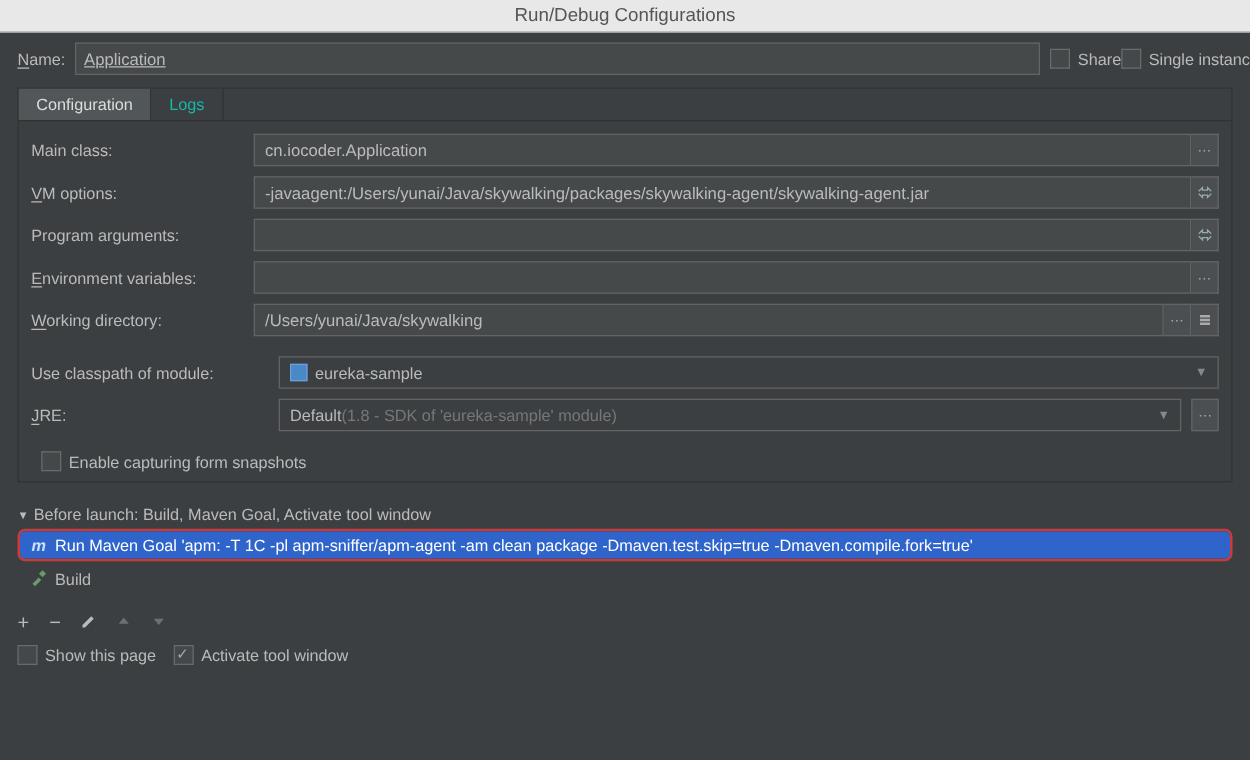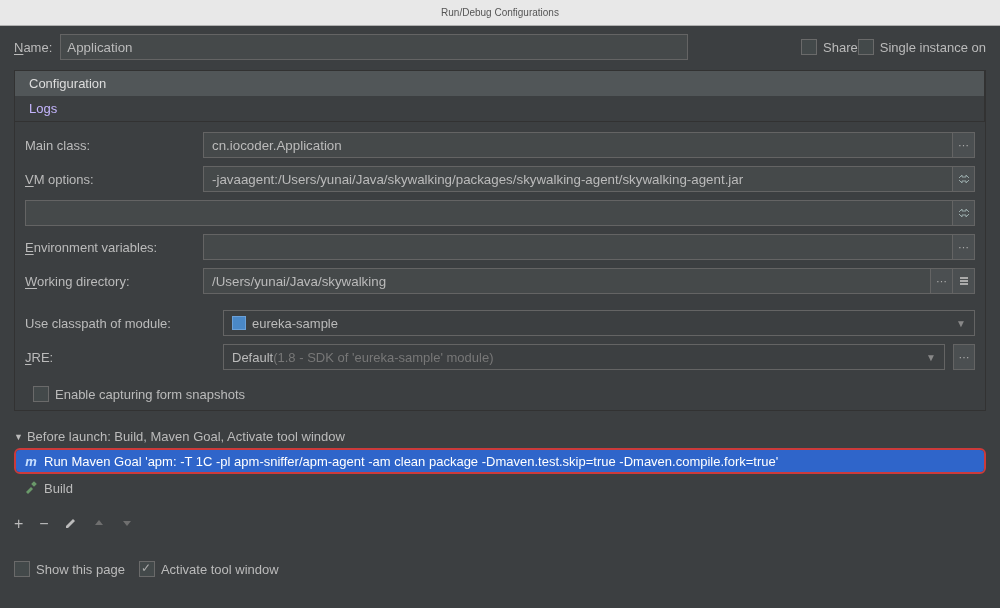--- a/index.html
+++ b/index.html
@@ -1,31 +1,31 @@
 <!DOCTYPE html>
 <html><head>
 <meta charset="utf-8">
 <style>
   * { box-sizing: border-box; margin: 0; padding: 0; }
   html, body { width: 1000px; height: 608px; overflow: hidden; background: #3c3f41; font-family: "Segoe UI", "Helvetica Neue", Arial, sans-serif; font-size: 13px; color: #bbbbbb; }
-  .title-bar { height: 26px; background: #e8e8e8; display: flex; align-items: center; justify-content: center; color: #555; font-size: 10px; border-bottom: 1px solid #b0b0b0;}
+  .title-bar { height: 26px; background: #e8e8e8; display: flex; align-items: center; justify-content: center; color: #555; font-size: 15px; border-bottom: 1px solid #b0b0b0;}
   .body-area { padding: 0; }
   .name-row { display: flex; align-items: center; padding: 8px 14px 4px 14px; gap: 8px; }
   .underline { text-decoration: underline; text-underline-offset: 2px; }
   .name-label { white-space: nowrap; }
   .text-input { flex: 1; height: 26px; background: #45494a; border: 1px solid #646464; color: #bbbbbb; padding: 2px 6px; outline: none; }
-  .name-field { width: 628px; flex: none; }
+  .name-field { width: 772px; flex: none; text-decoration: underline; }
   .right-checks { display: flex; gap: 0; margin-left: auto; align-items: center; }
   .check-box { width: 16px; height: 16px; border: 1px solid #6a6a6a; background: #43494a; display: inline-block; vertical-align: middle; }
   .check-box.checked::after { content: "✓"; color: #aaa; font-size: 12px; position: relative; top: -2px; left: 1px; }
   .check-wrap { display: flex; align-items: center; gap: 6px; white-space: nowrap; }
 
   .config-panel { margin: 6px 14px 0 14px; border: 1px solid #323232; background: #3c3f41; }
-  .tabs-row { display: flex; border-bottom: 1px solid #323232; background: #3c3f41; flex-direction: column; }
-  .tab { padding: 5px 14px; color: #c4b5fd; border-right: 1px solid #323232; cursor: default; }
+  .tabs-row { display: flex; border-bottom: 1px solid #323232; background: #3c3f41; }
+  .tab { padding: 5px 14px; color: #14b8a6; border-right: 1px solid #323232; cursor: default; }
   .tab.active { background: #515658; color: #ddd; }
 
   .form-area { padding: 10px 10px 8px 10px; }
   .form-row { display: flex; align-items: center; margin-bottom: 8px; gap: 8px; }
   .form-label { width: 170px; white-space: nowrap; }
   .field-wrap { flex: 1; display: flex; }
   .field-input { flex: 1; height: 26px; background: #45494a; border: 1px solid #646464; color: #bbbbbb; padding: 2px 8px; outline: none; }
   .icon-btn { width: 22px; height: 26px; background: #4b4f51; border: 1px solid #646464; border-left: none; display: flex; align-items: center; justify-content: center; color: #aaa; font-size: 11px; }
   .icon-btn + .icon-btn { border-left: none; }
   .dots::before { content: "⋯"; }
@@ -43,21 +43,21 @@
   .bl-item { flex: 1; background: #2f65ca; color: #ffffff; display: flex; align-items: center; padding: 0 8px; gap: 6px; font-size: 13px; }
   .m-icon { font-style: italic; color: #c8e0ff; font-weight: bold; width: 14px; text-align: center; }
   .bl-item2 { display: flex; align-items: center; padding: 4px 8px; gap: 6px; color: #bbb; margin-left: 2px;}
   .hammer-icon svg { width: 14px; height: 14px; }
 
   .toolbar-row { display: flex; align-items: center; gap: 16px; margin: 14px 14px 0 14px; color: #bbbbbb; }
   .mini-btn { color: #bbbbbb; font-size: 16px; cursor: default; }
   .mini-btn.dim { color: #6f6f6f; }
   .mini-btn svg { width: 12px; height: 12px; }
 
-  .bottom-checks { display: flex; align-items: center; gap: 14px; margin: 28px 14px 0 14px; }
+  .bottom-checks { display: flex; align-items: center; gap: 14px; margin: 8px 14px 0 14px; }
 </style>
 </head>
 <body>
 
 <div class="title-bar">
   <span>Run/Debug Configurations</span>
 </div>
 
 <div class="body-area">
 
@@ -98,20 +98,21 @@
           <input class="field-input" value="-javaagent:/Users/yunai/Java/skywalking/packages/skywalking-agent/skywalking-agent.jar" style="">
           <div class="icon-btn expand-icon">
             <svg viewBox="0 0 12 12">
                 <path d="M1 5 L4 2 L4 4 L8 4 L8 2 L11 5 M1 7 L4 10 L4 8 L8 8 L8 10 L11 7" fill="none" stroke="#9aa" stroke-width="1"></path>
               </svg>
           </div>
         </div>
       </div>
 
       <div class="form-row">
+        <div class="form-label">Program arguments:</div>
         <div class="field-wrap">
           <input class="field-input" value="" style="">
           <div class="icon-btn expand-icon">
             <svg viewBox="0 0 12 12">
                 <path d="M1 5 L4 2 L4 4 L8 4 L8 2 L11 5 M1 7 L4 10 L4 8 L8 8 L8 10 L11 7" fill="none" stroke="#9aa" stroke-width="1"></path>
               </svg>
           </div>
         </div>
       </div>
 

